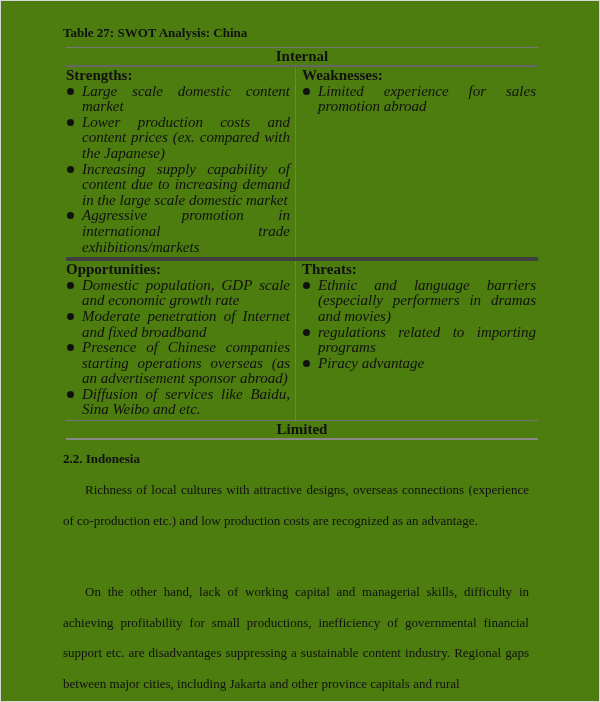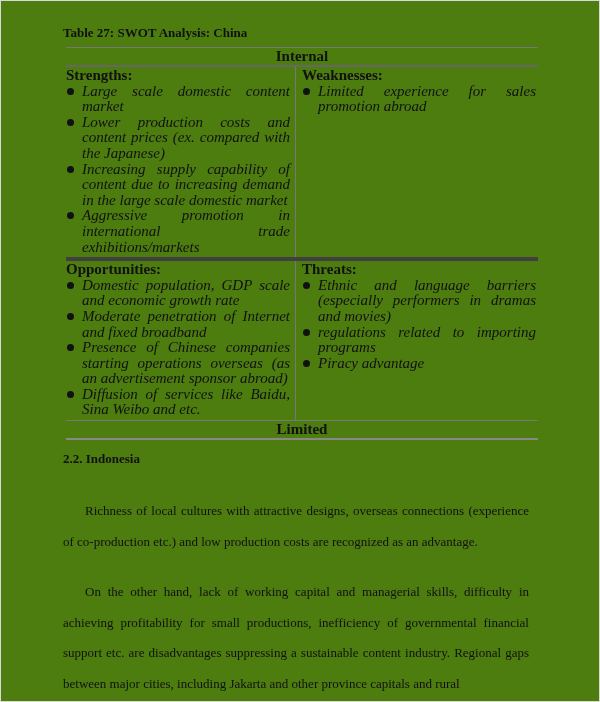--- a/index.html
+++ b/index.html
@@ -52,21 +52,21 @@
       position: absolute; left: 62px; top: 450px;
       font-weight: bold; font-size: 13px; text-align: right;
     }
     .para {
       position: absolute; left: 62px; width: 466px;
       font-size: 13px; line-height: 30.5px;
       text-align: justify;
       text-indent: 22px;
       margin: 0;
     }
-    .p1 { top: 474px; margin-top: 21px; }
+    .p1 { top: 474px; }
     .p2 { top: 576px; }
   </style>
 </head>
 <body>
 
 <div class="page">
 
   <div class="caption">Table 27: SWOT Analysis: China</div>
 
   <table class="swot">

